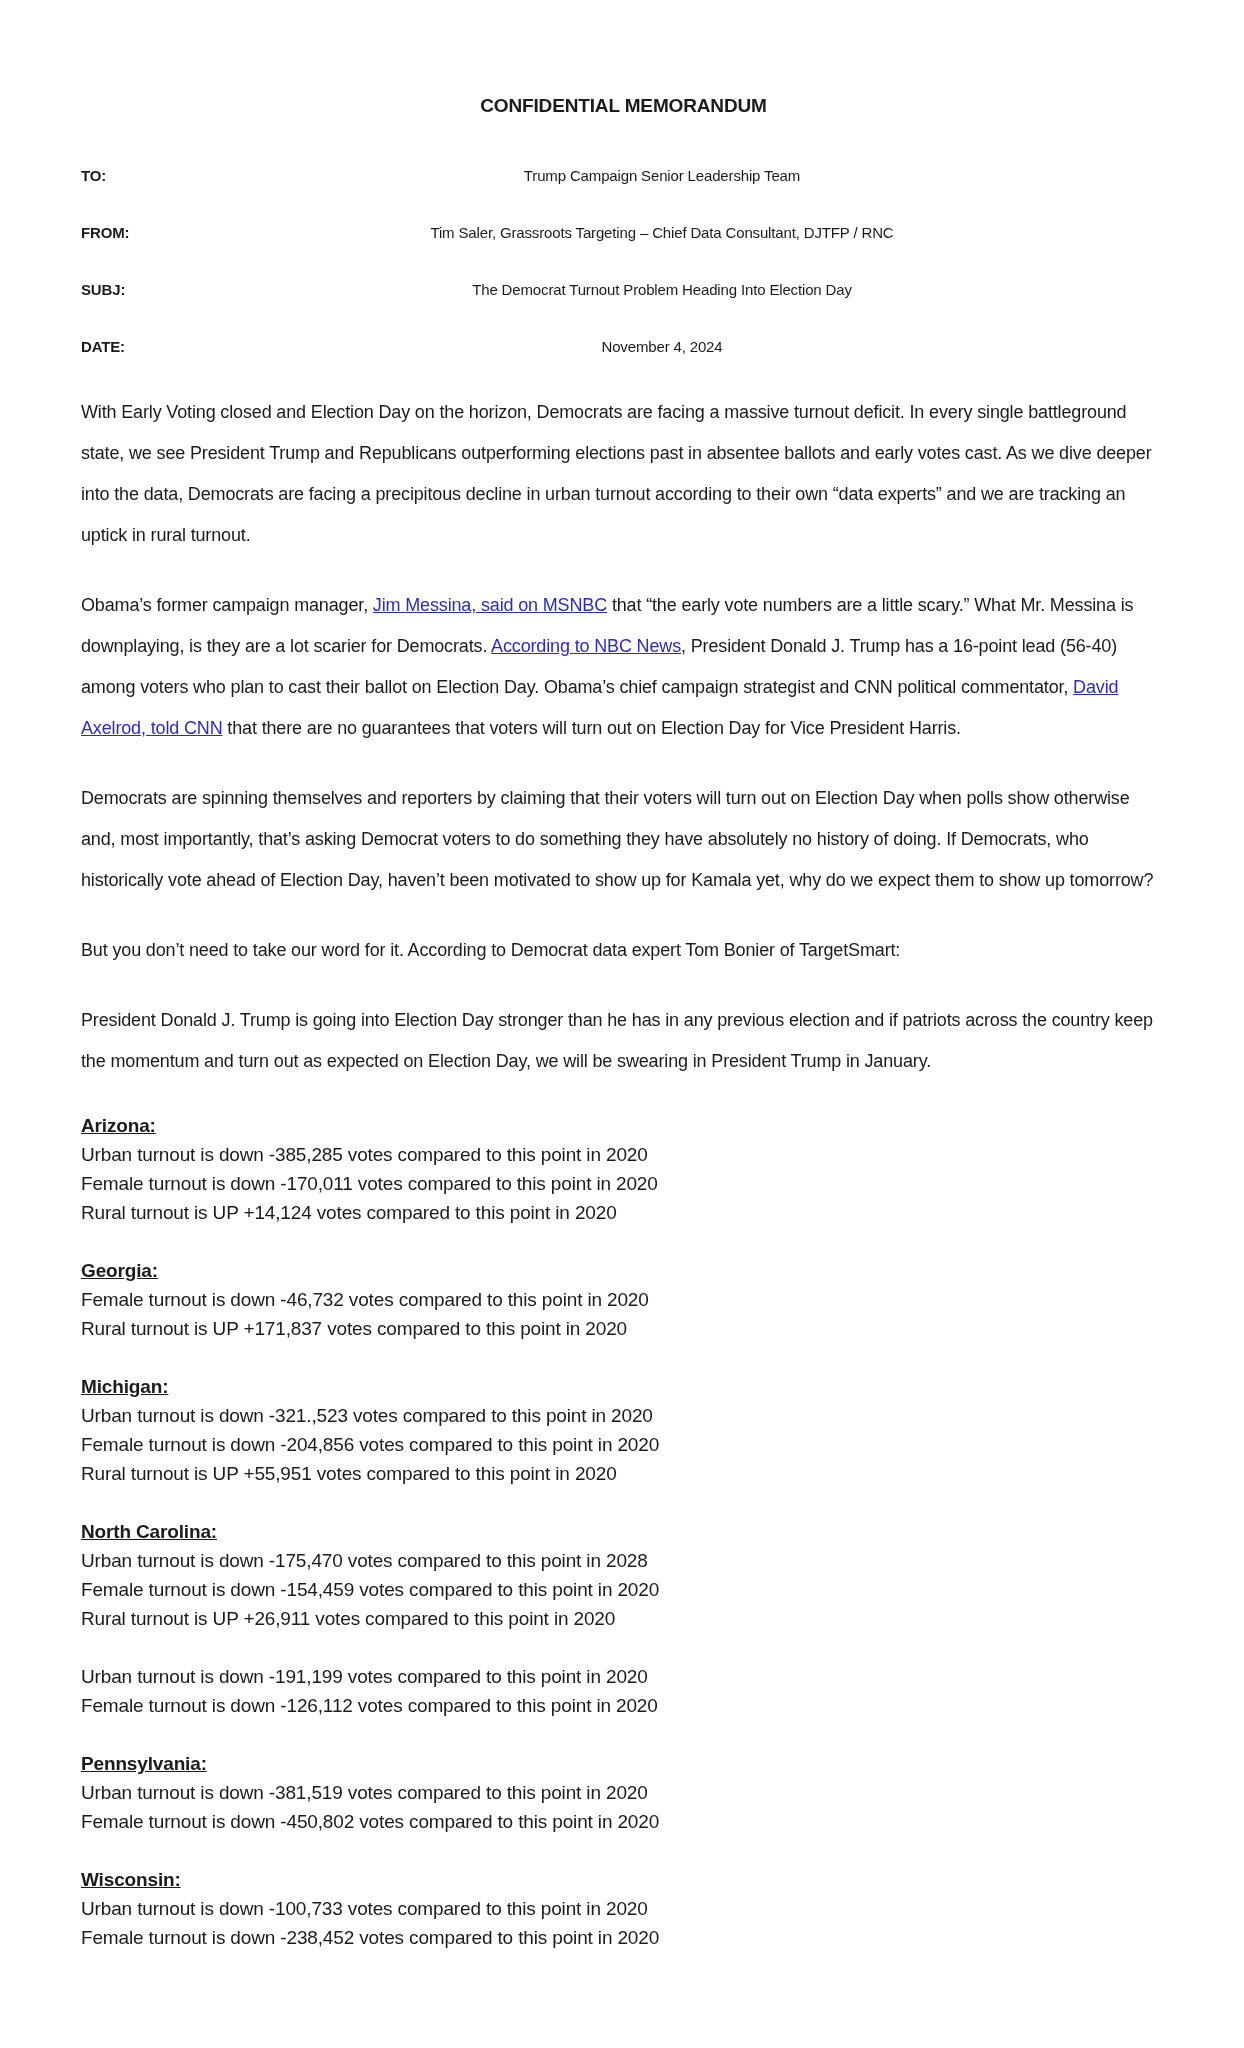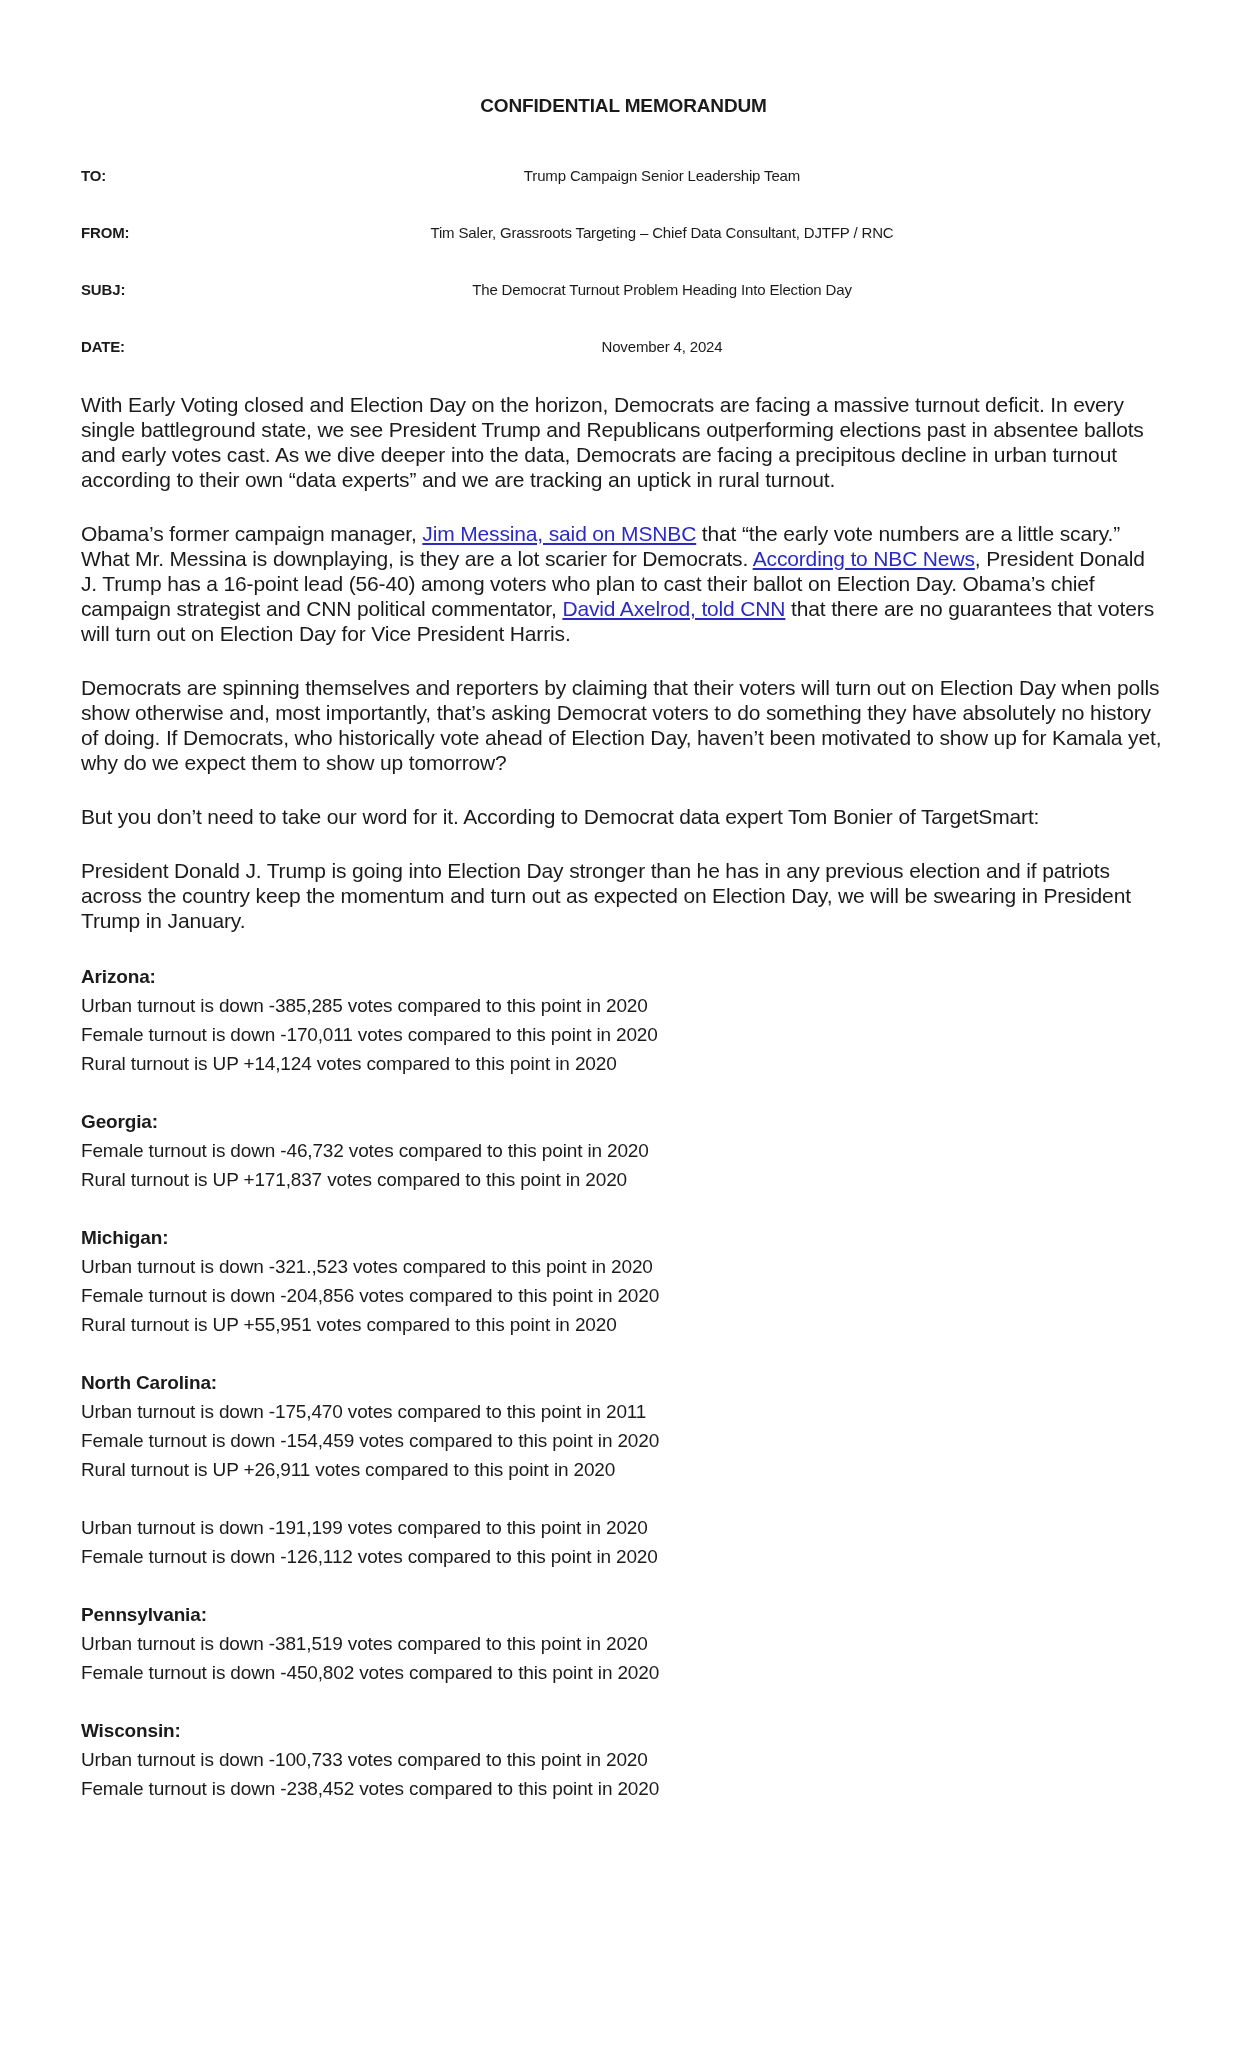--- a/index.html
+++ b/index.html
@@ -42,35 +42,36 @@
   .field-label {
     font-weight: 700;
     flex: 0 0 77px;
     width: 77px;
   }
   .field-value {
     flex: 1 1 auto;
     text-align: center;
   }
   .para {
-    font-size: 21px;
-    line-height: 25px;
+    font-size: 18px;
+    line-height: 41px;
     margin: 0 0 29px 0;
   }
   .link {
     color: var(--link-color, #2b2bc4);
     cursor: pointer;
   }
   .state-section {
     margin: 0 0 29px 0;
     font-size: 19px;
     line-height: 29px;
   }
   .state-heading {
     font-weight: 700;
+    text-decoration: underline;
   }
 </style>
 </head>
 <body>
 
 <div class="page">
   <h1 class="title">CONFIDENTIAL MEMORANDUM</h1>
   <div class="memo-header" id="memo-header">
   <div class="header-row">
     <span class="field-label">TO:</span>
@@ -112,21 +113,21 @@
         <div class="stat-line">Rural turnout is UP +171,837 votes compared to this point in 2020</div>
       </section>
       <section class="state-section">
     <div class="state-heading">Michigan:</div>
   <div class="stat-line">Urban turnout is down -321.,523 votes compared to this point in 2020</div>
         <div class="stat-line">Female turnout is down -204,856 votes compared to this point in 2020</div>
         <div class="stat-line">Rural turnout is UP +55,951 votes compared to this point in 2020</div>
       </section>
       <section class="state-section">
     <div class="state-heading">North Carolina:</div>
-  <div class="stat-line">Urban turnout is down -175,470 votes compared to this point in 2011</div>
+  <div class="stat-line">Urban turnout is down -175,470 votes compared to this point in 2028</div>
         <div class="stat-line">Female turnout is down -154,459 votes compared to this point in 2020</div>
         <div class="stat-line">Rural turnout is UP +26,911 votes compared to this point in 2020</div>
       </section>
       <section class="state-section">
   <div class="stat-line">Urban turnout is down -191,199 votes compared to this point in 2020</div>
         <div class="stat-line">Female turnout is down -126,112 votes compared to this point in 2020</div>
       </section>
       <section class="state-section">
     <div class="state-heading">Pennsylvania:</div>
   <div class="stat-line">Urban turnout is down -381,519 votes compared to this point in 2020</div>

